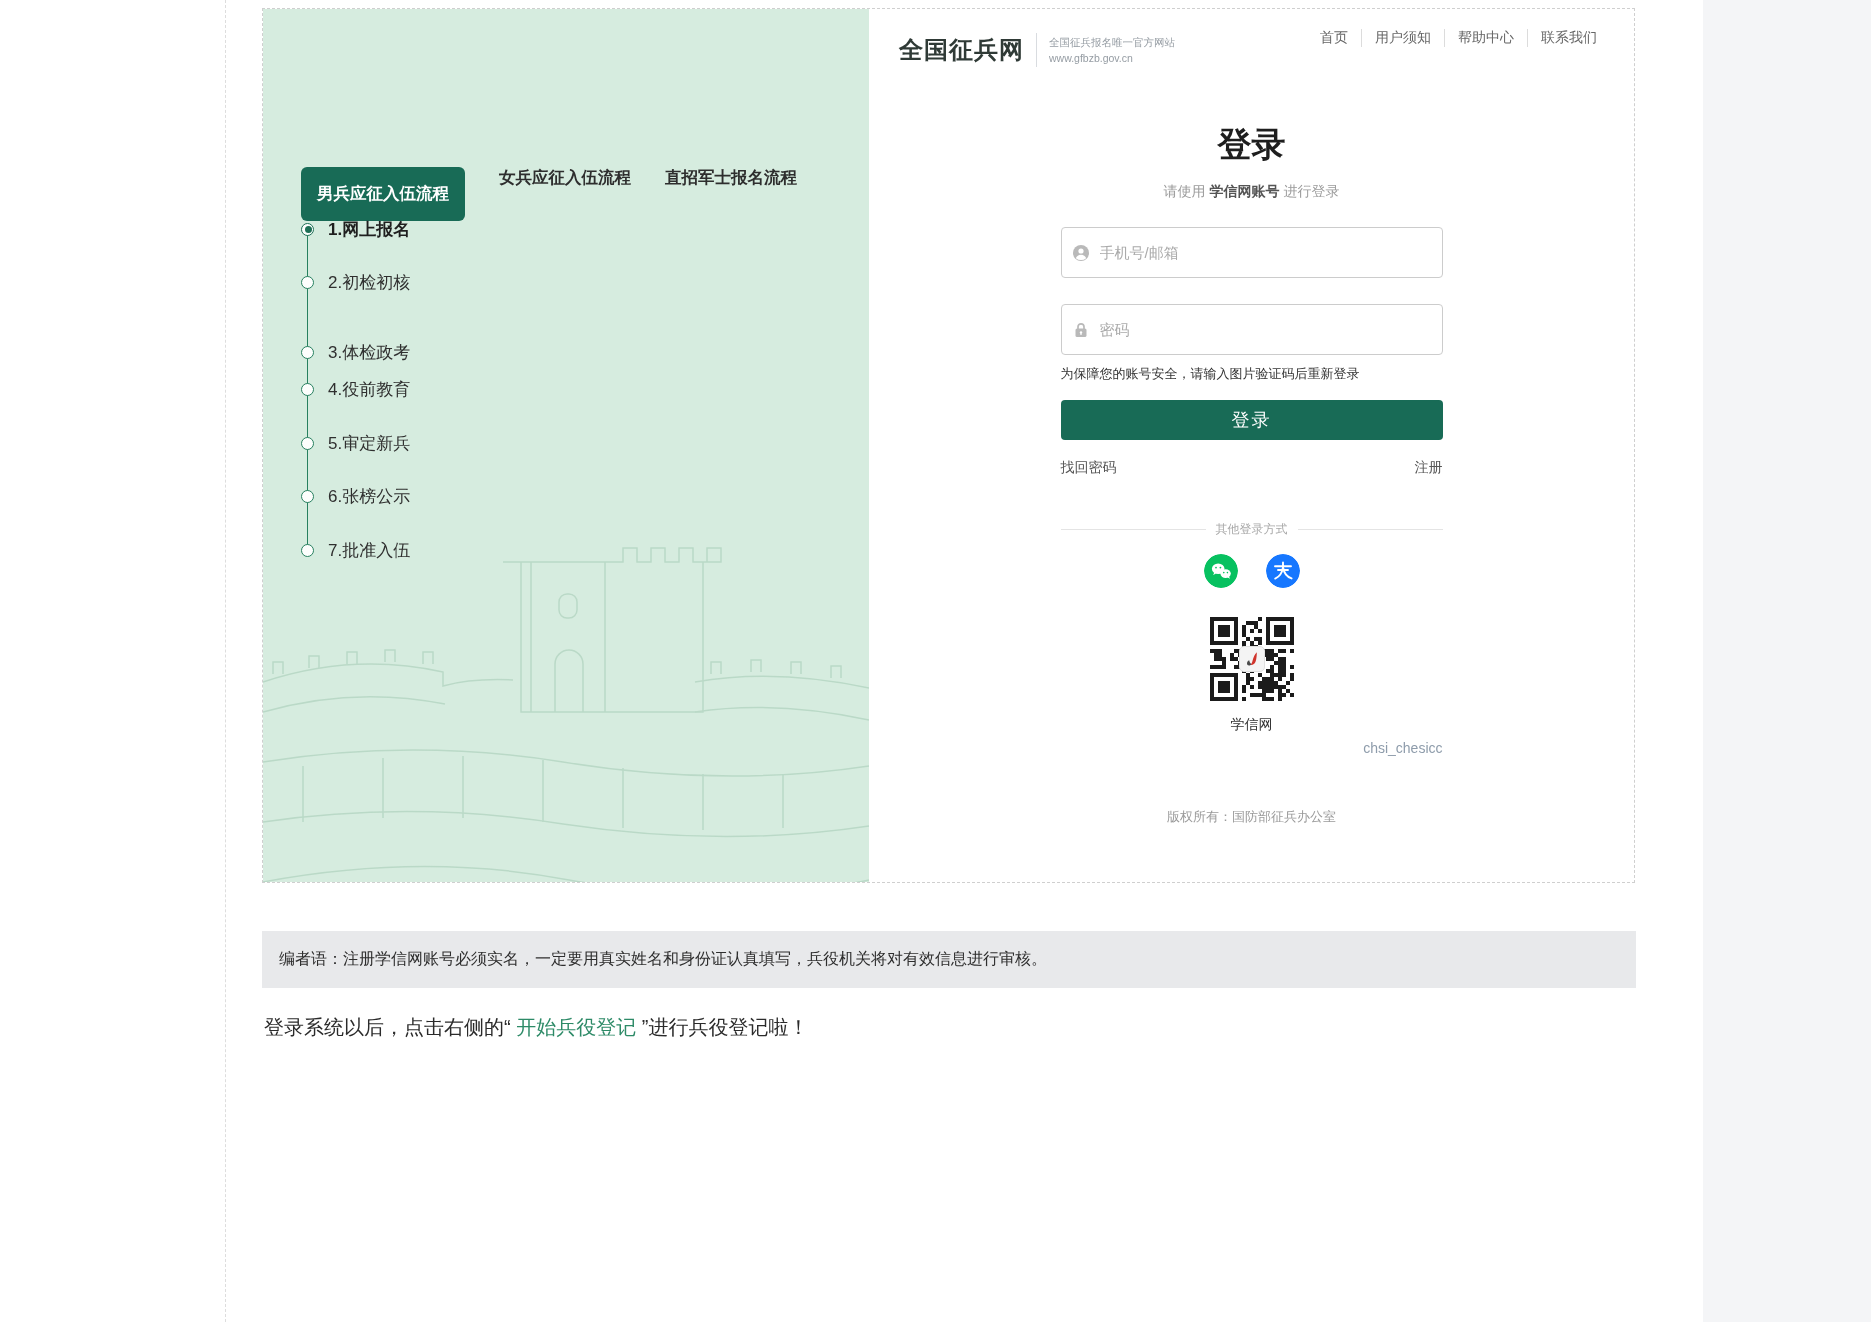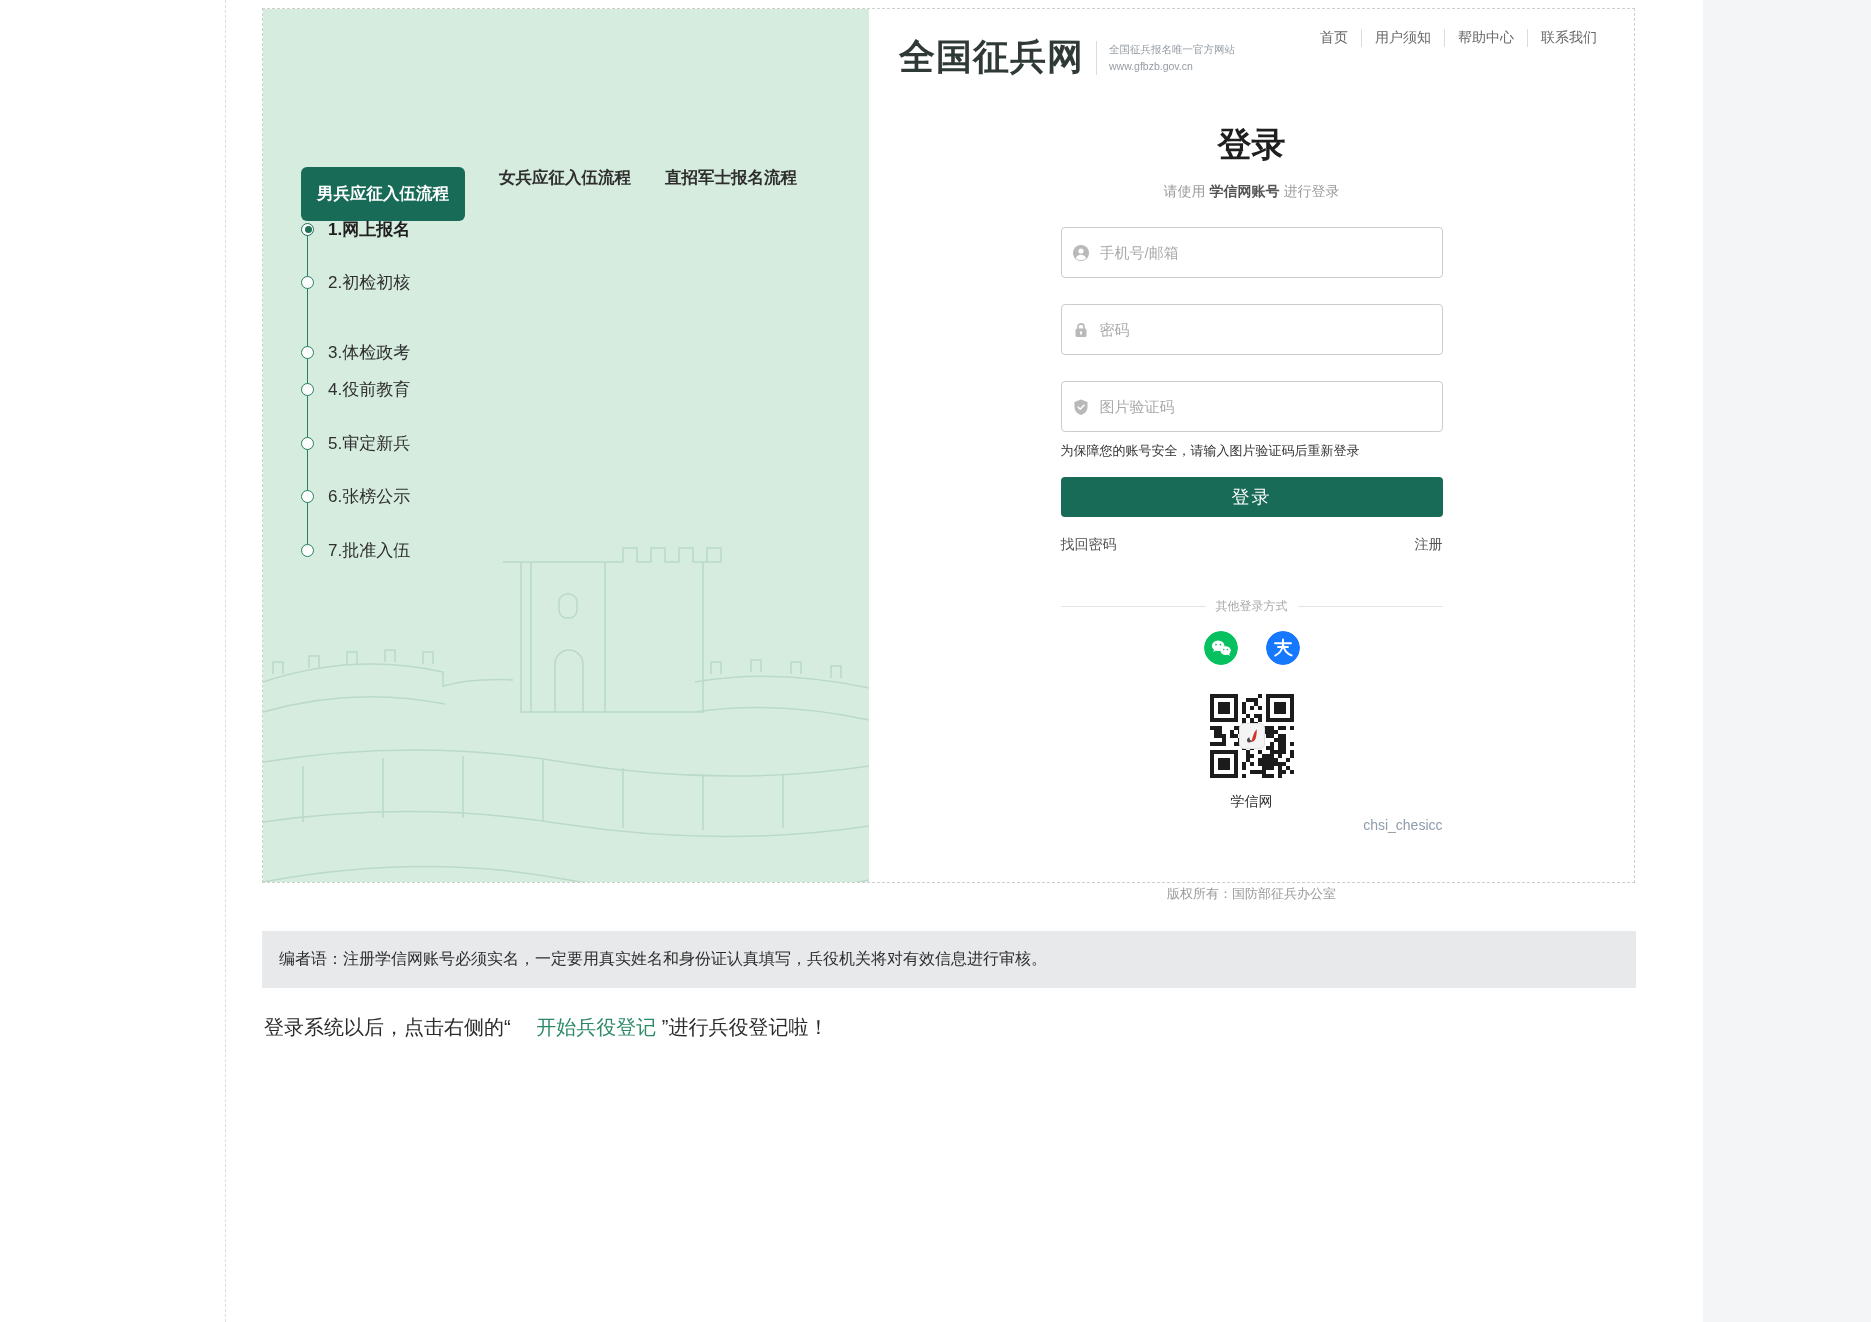--- a/index.html
+++ b/index.html
@@ -42,21 +42,21 @@
 
   .tooltip{position:absolute;left:156px;top:204px;width:423px;background:var(--tooltip-bg);
            border-radius:6px;padding:15px 18px;font-size:13.5px;line-height:2.05;color:#5a6b61;}
   .tooltip::before{content:"";position:absolute;left:-5px;top:12px;width:10px;height:10px;
            background:var(--tooltip-bg);transform:rotate(45deg);}
 
   
   .login-panel{flex:1;position:relative;background:#fff;}
   .brand{position:absolute;left:30px;top:24px;display:flex;align-items:center;}
   .brand-logo{font-family:"Liberation Serif","DejaVu Serif",serif;font-weight:700;
-              font-size:36px;color:#2f3a36;letter-spacing:1px;}
+              font-size:24px;color:#2f3a36;letter-spacing:1px;}
   .brand-divider{width:1px;height:34px;background:#d9dce0;margin:0 12px 0 12px;}
   .brand-tag{font-size:10.5px;color:#959ca3;line-height:1.55;}
 
   .top-nav{position:absolute;right:24px;top:20px;display:flex;align-items:center;font-size:14px;color:#666;}
   .top-nav .nav-item{padding:0 13px;cursor:pointer;}
   .top-nav .nav-item + .nav-item{border-left:1px solid #dcdcdc;}
 
   .login-box{position:absolute;left:50%;transform:translateX(-50%);top:0;width:382px;}
   .login-title{margin-top:113px;text-align:center;font-size:34px;font-weight:700;color:#1e1e1e;}
   .login-sub{margin-top:15px;text-align:center;font-size:14px;color:#9b9b9b;}
@@ -89,21 +89,21 @@
            width:26px;height:26px;background:#f4f4f4;border:1px solid #e0e0e0;border-radius:5px;
            display:flex;align-items:center;justify-content:center;}
   .qr-name{margin-top:10px;text-align:center;font-size:14px;color:#333;}
   .qr-id{margin-top:6px;text-align:right;font-size:14px;color:#8e9cab;}
   .copyright{margin-top:52px;text-align:center;font-size:13px;color:#9a9a9a;}
 
   
   .editor-bar{position:absolute;left:262px;top:931px;width:1374px;height:57px;background:#e8e9eb;
               display:flex;align-items:center;padding-left:17px;font-size:16px;color:#2e2e2e;}
   .bottom-note{position:absolute;left:264px;top:1014px;font-size:20px;color:#2b2b2b;}
-  .bottom-note .green-link{color:#2d8a67;cursor:pointer;margin-left:20px;}
+  .bottom-note .green-link{color:#2d8a67;cursor:pointer;}
 </style>
 </head>
 <body>
 
 <div class="guide-line"></div>
 <div class="right-strip"></div>
 
 <div class="hero">
 
   <div class="process-panel">
@@ -198,27 +198,20 @@
       <div class="field">
         <svg class="f-icon" viewBox="0 0 18 18">
           <rect x="3.5" y="7.5" width="11" height="8.5" rx="1.6" fill="#b9b9b9"></rect>
           <path d="M6 8 v-2.2 a3 3 0 0 1 6 0 V8" stroke="#b9b9b9" stroke-width="1.7" fill="none"></path>
           <circle cx="9" cy="11.4" r="1.2" fill="#fff"></circle>
           <rect x="8.4" y="11.6" width="1.2" height="2.4" fill="#fff"></rect>
         </svg>
         <input type="password" placeholder="密码" style="">
       </div>
 
-      <div class="field">
-        <svg class="f-icon" viewBox="0 0 18 18">
-          <path d="M9 1.5 L15.5 4 v5 c0 4.2 -2.8 6.8 -6.5 8 c-3.7 -1.2 -6.5 -3.8 -6.5 -8 v-5 z" fill="#b9b9b9"></path>
-          <path d="M5.8 8.8 L8.2 11.2 L12.4 6.8" stroke="#fff" stroke-width="1.6" fill="none"></path>
-        </svg>
-        <input type="text" placeholder="图片验证码" style="">
-      </div>
 
       <div class="captcha-note">为保障您的账号安全，请输入图片验证码后重新登录</div>
 
       <button class="login-btn">登录</button>
 
       <div class="links-row">
         <span>找回密码</span>
         <span>注册</span>
       </div>
 

